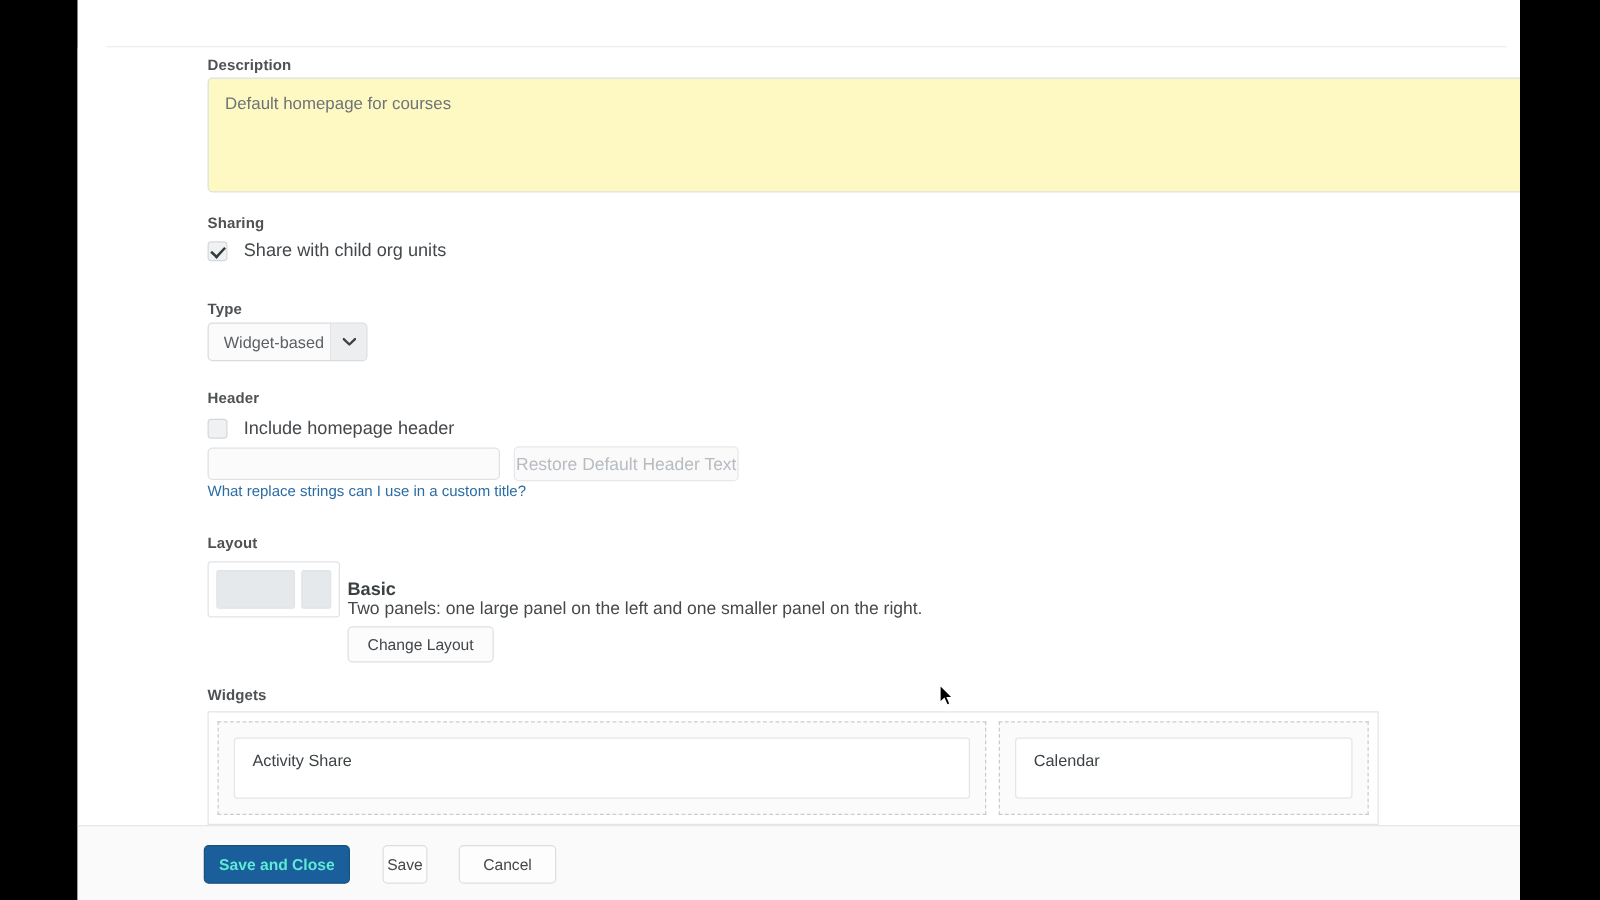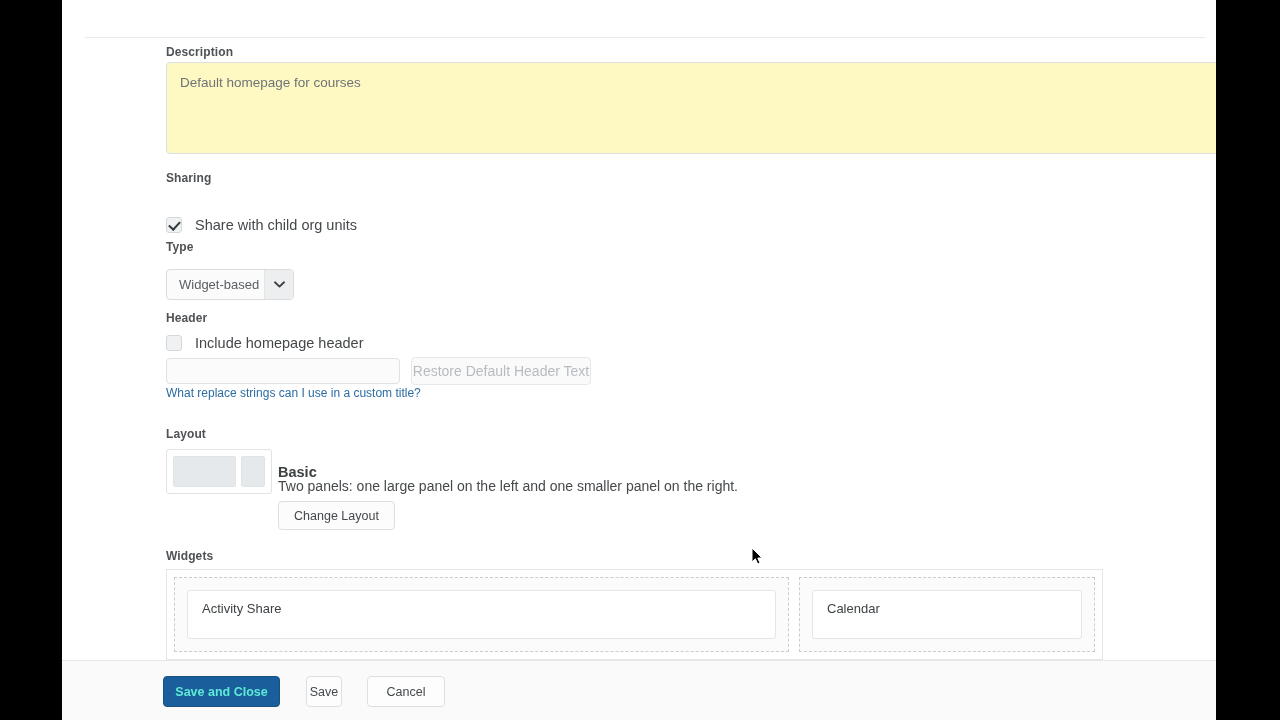--- a/index.html
+++ b/index.html
@@ -70,21 +70,21 @@
     color: #6e7376;
   }
 
   
   .sharing-label { left: 104px; top: 133px; }
   .cb-row {
     position: absolute;
     display: flex;
     align-items: center;
   }
-  .cb-row.sharing { left: 104px; top: 155px; margin-top: 24px; }
+  .cb-row.sharing { left: 104px; top: 155px; }
   .cb {
     width: 16px; height: 16px;
     border-radius: 3px;
     background: #f0f1f2;
     border: 1px solid #d5d8da;
     position: relative;
     flex: 0 0 auto;
   }
   .cb.checked::after {
     content: "";
@@ -99,21 +99,21 @@
     margin-left: 13px;
     font-size: 14.5px;
     color: #44484b;
     white-space: nowrap;
   }
 
   
   .type-label { left: 104px; top: 202px; }
   .select {
     position: absolute;
-    left: 104px; top: 231px;
+    left: 104px; top: 220px;
     width: 128px; height: 31px;
     border: 1px solid #d9dcde;
     border-radius: 4px;
     background: #fbfbfc;
     display: flex;
     align-items: center;
   }
   .select-value {
     padding-left: 12px;
     font-size: 13px;

